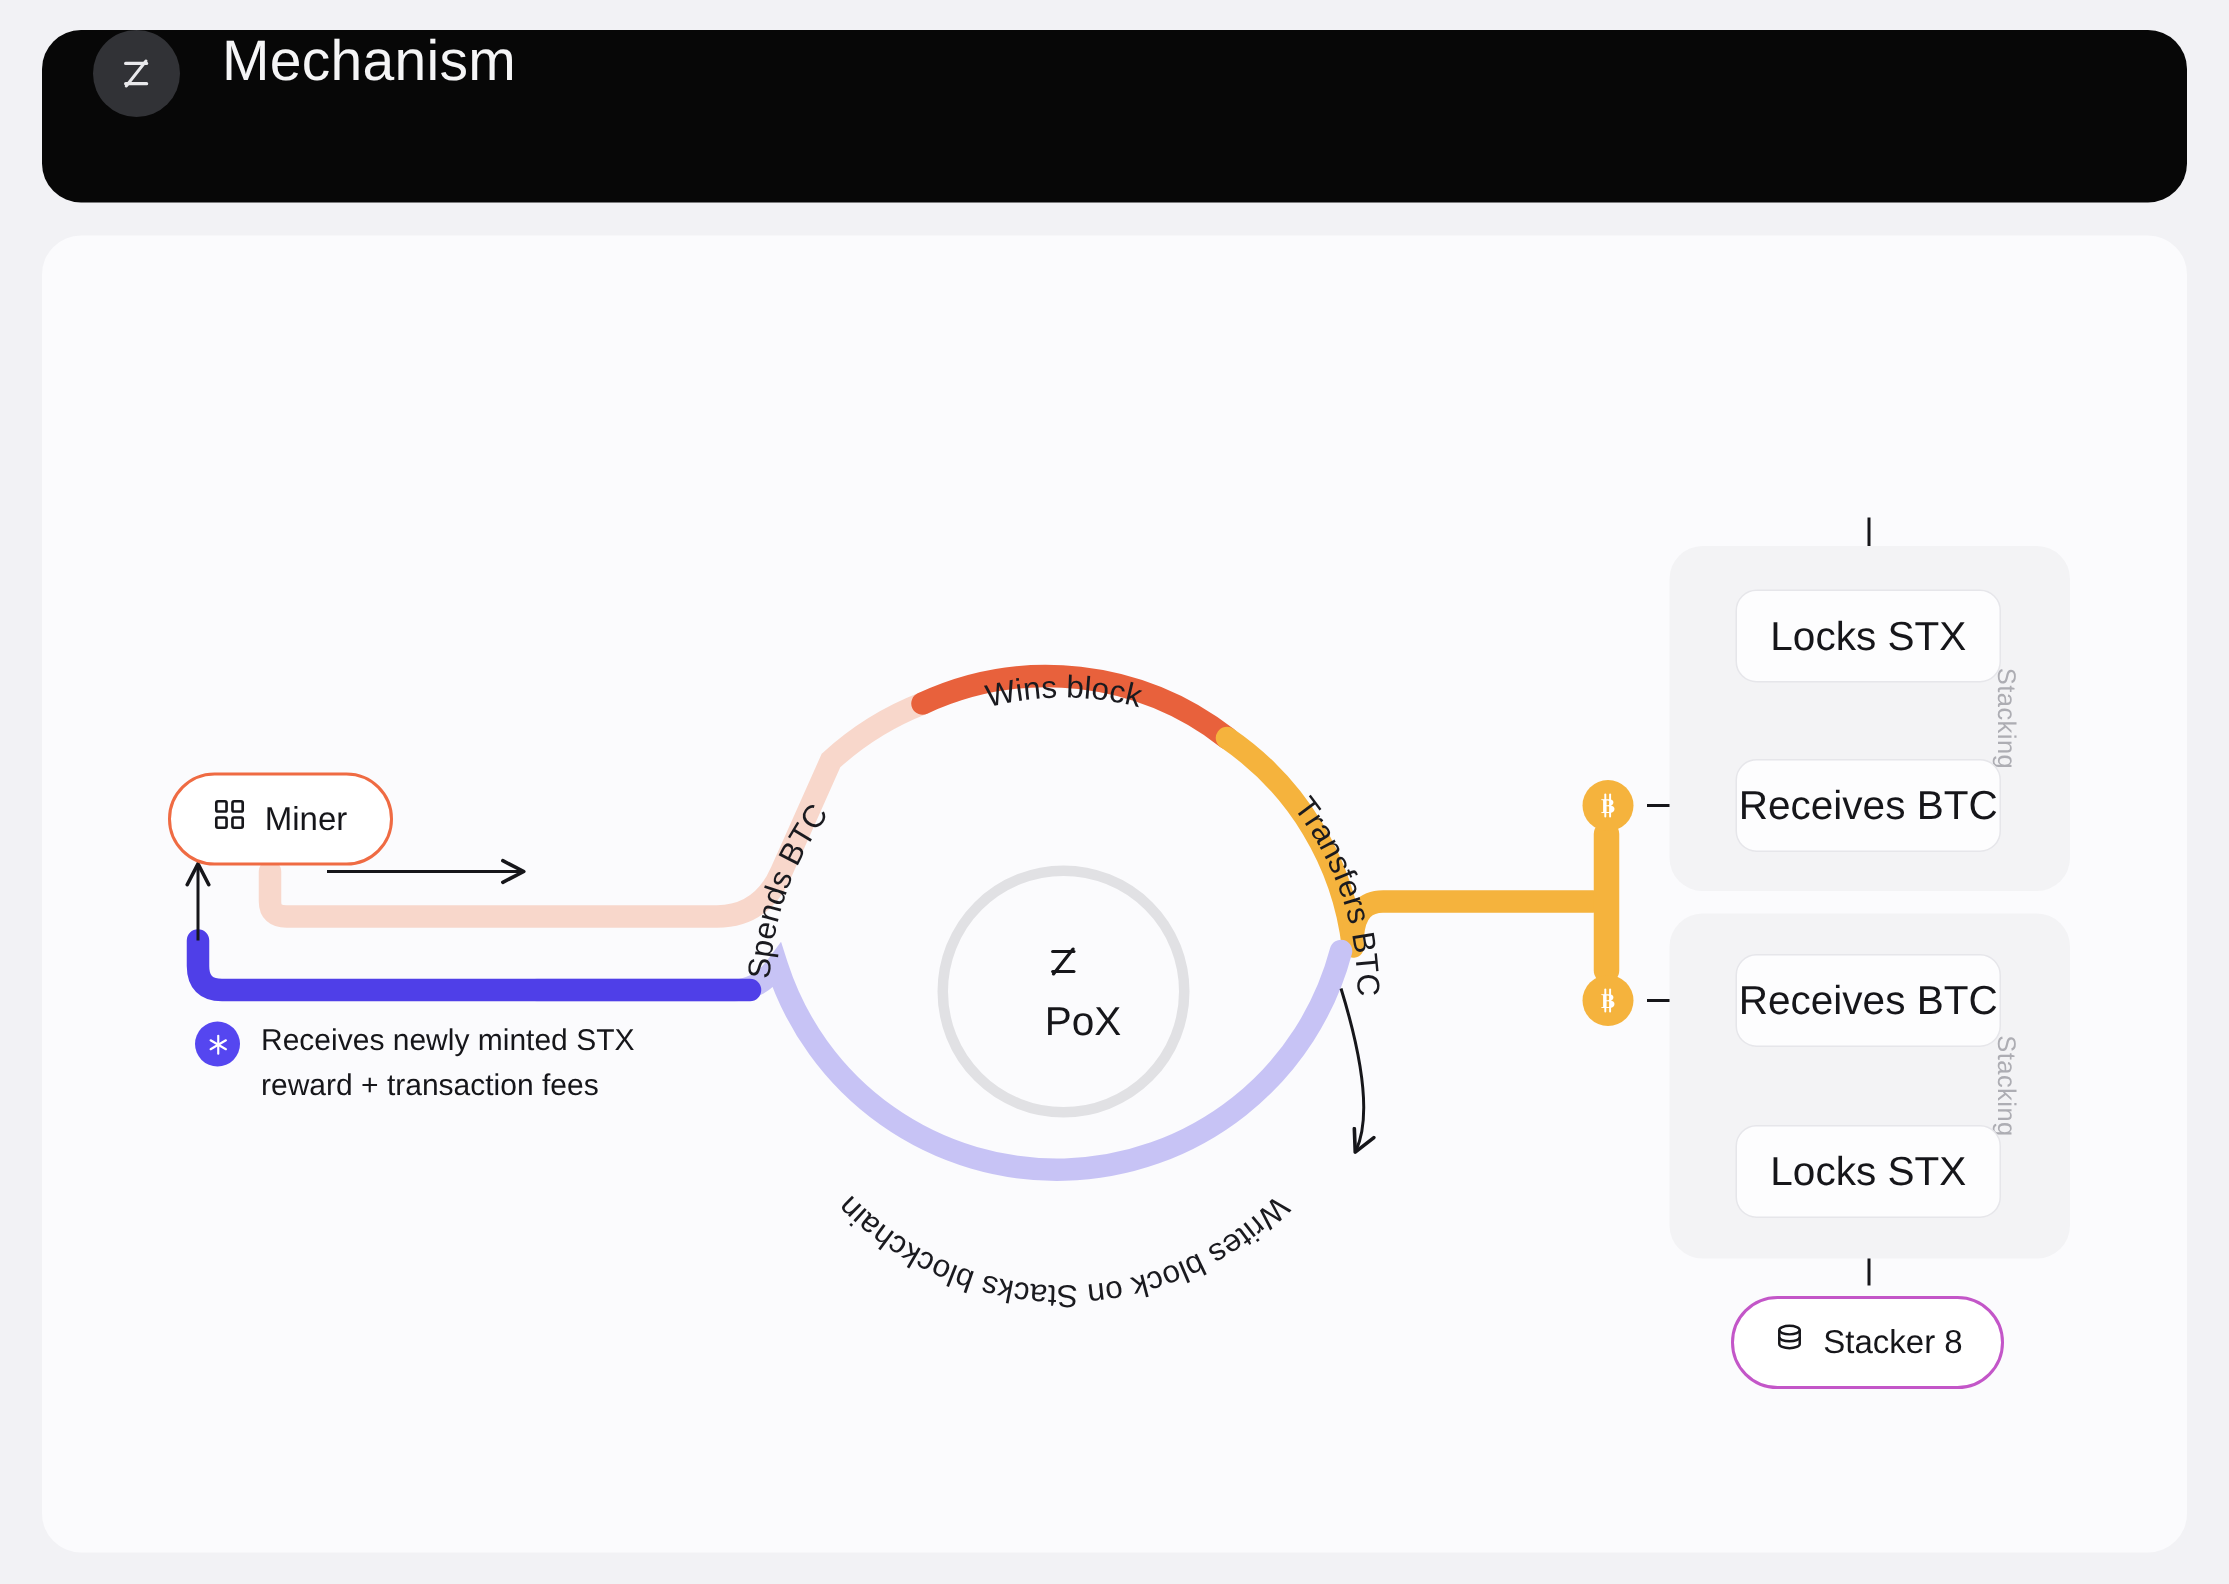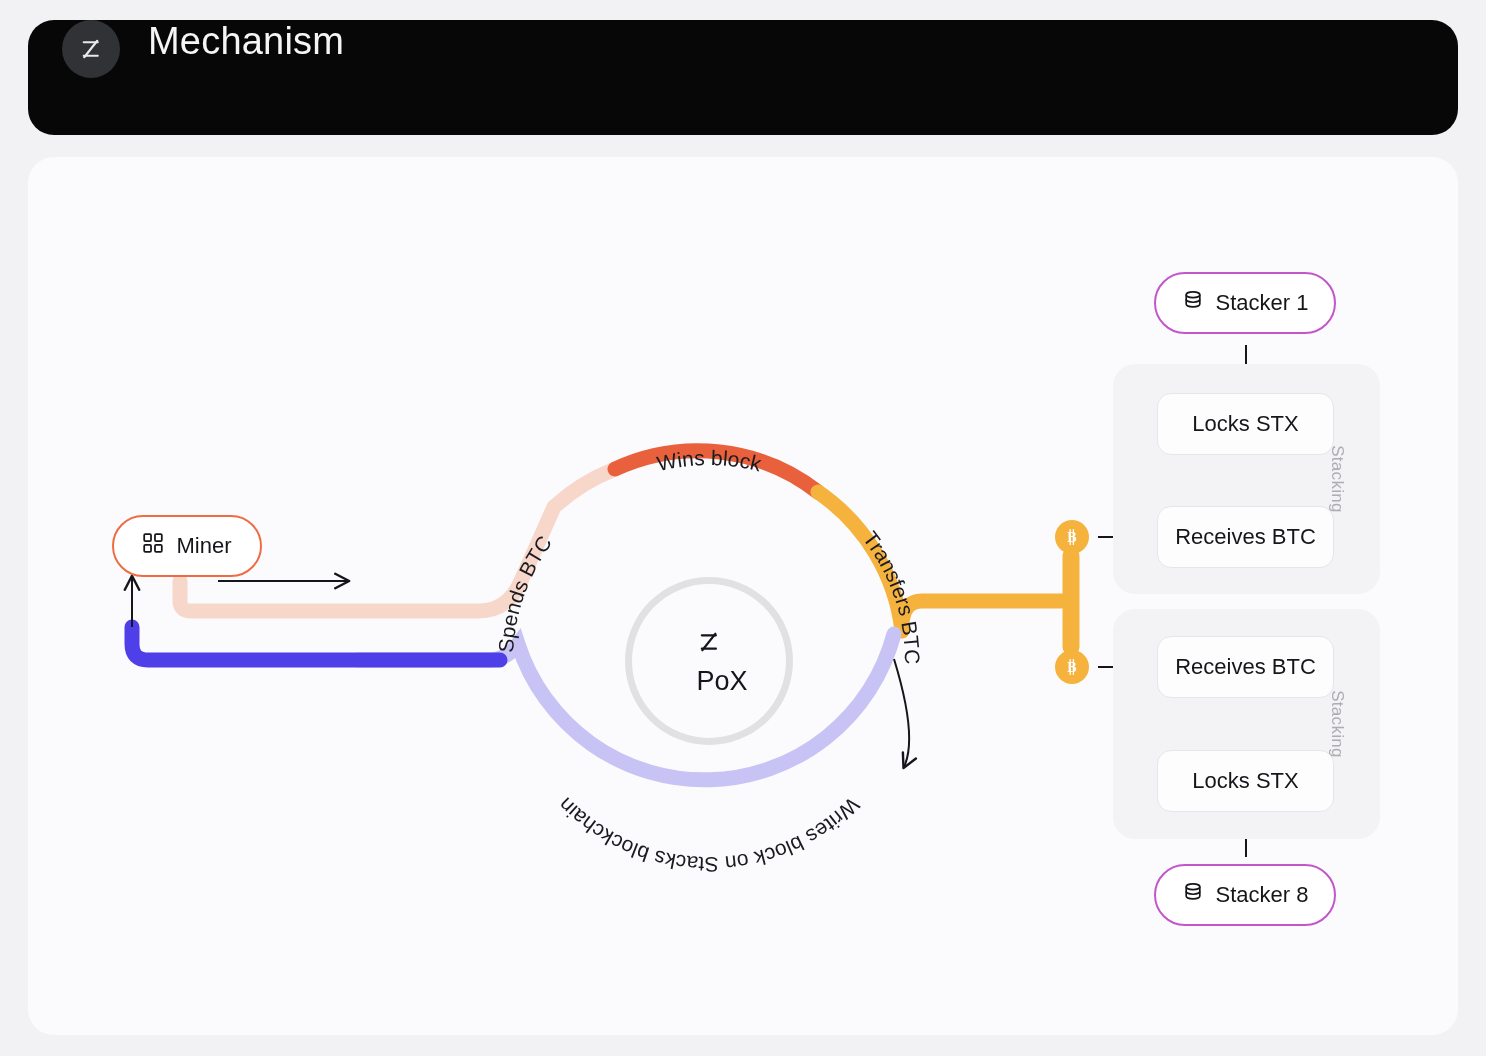--- a/index.html
+++ b/index.html
@@ -118,21 +118,21 @@
   .stepbox {
     position: absolute;
     width: 177px;
     height: 62px;
     background: #fdfdfe;
     border: 1.5px solid #e6e6ea;
     border-radius: 14px;
     display: flex;
     align-items: center;
     justify-content: center;
-    font-size: 22px;
+    font-size: 27px;
     color: #16161a;
     z-index: 4;
     box-sizing: border-box;
   }
   .sb-1 { left: 1129px; top: 236px; }
   .sb-2 { left: 1129px; top: 349px; }
   .sb-3 { left: 1129px; top: 479px; }
   .sb-4 { left: 1129px; top: 593px; }
 
   
@@ -308,45 +308,45 @@
               <rect x="2" y="2" width="6.2" height="6.2" rx="1"></rect>
               <rect x="11.8" y="2" width="6.2" height="6.2" rx="1"></rect>
               <rect x="2" y="11.8" width="6.2" height="6.2" rx="1"></rect>
               <rect x="11.8" y="11.8" width="6.2" height="6.2" rx="1"></rect>
             </g>
           </svg>
         </span>
         <span>Miner</span>
       </div>
 
-
-      <div class="group-panel group-1">
-        <span class="group-label">Stacking</span>
-      </div>
-      <div class="stepbox sb-1">Locks STX</div>
-      <div class="stepbox sb-2">Receives BTC</div>
-
-      <div class="group-panel group-2">
-        <span class="group-label">Stacking</span>
-      </div>
-      <div class="stepbox sb-3">Receives BTC</div>
-      <div class="stepbox sb-4">Locks STX</div>
-
-      <div class="pill pill-stacker pill-stacker1">
-        <span>
-          <svg width="22" height="22" viewBox="0 0 20 20" aria-hidden="true">
-            <g fill="none" stroke="#16161a" stroke-width="1.5">
-              <ellipse cx="10" cy="5.2" rx="6.2" ry="2.6"></ellipse>
-              <path d="M3.8 5.2 v4.2 c0 1.44 2.78 2.6 6.2 2.6 s6.2-1.16 6.2-2.6 V5.2"></path>
-              <path d="M3.8 9.4 v4.2 c0 1.44 2.78 2.6 6.2 2.6 s6.2-1.16 6.2-2.6 V9.4"></path>
+      <div class="legend">
+        <span class="legend-badge">
+          <svg width="17" height="17" viewBox="0 0 20 20" aria-hidden="true">
+            <g stroke="#ffffff" stroke-width="1.7" stroke-linecap="round">
+              <line x1="10" y1="3" x2="10" y2="17"></line>
+              <line x1="4" y1="6.5" x2="16" y2="13.5"></line>
+              <line x1="16" y1="6.5" x2="4" y2="13.5"></line>
             </g>
           </svg>
         </span>
-        <span>Stacker 1</span>
-      </div>
+        <span class="legend-text">Receives newly minted STX reward + transaction fees</span>
+      </div>
+
+      <div class="group-panel group-1">
+        <span class="group-label">Stacking</span>
+      </div>
+      <div class="stepbox sb-1">Locks STX</div>
+      <div class="stepbox sb-2">Receives BTC</div>
+
+      <div class="group-panel group-2">
+        <span class="group-label">Stacking</span>
+      </div>
+      <div class="stepbox sb-3">Receives BTC</div>
+      <div class="stepbox sb-4">Locks STX</div>
+
 
       <div class="pill pill-stacker pill-stacker2">
         <span>
           <svg width="22" height="22" viewBox="0 0 20 20" aria-hidden="true">
             <g fill="none" stroke="#16161a" stroke-width="1.5">
               <ellipse cx="10" cy="5.2" rx="6.2" ry="2.6"></ellipse>
               <path d="M3.8 5.2 v4.2 c0 1.44 2.78 2.6 6.2 2.6 s6.2-1.16 6.2-2.6 V5.2"></path>
               <path d="M3.8 9.4 v4.2 c0 1.44 2.78 2.6 6.2 2.6 s6.2-1.16 6.2-2.6 V9.4"></path>
             </g>
           </svg>

